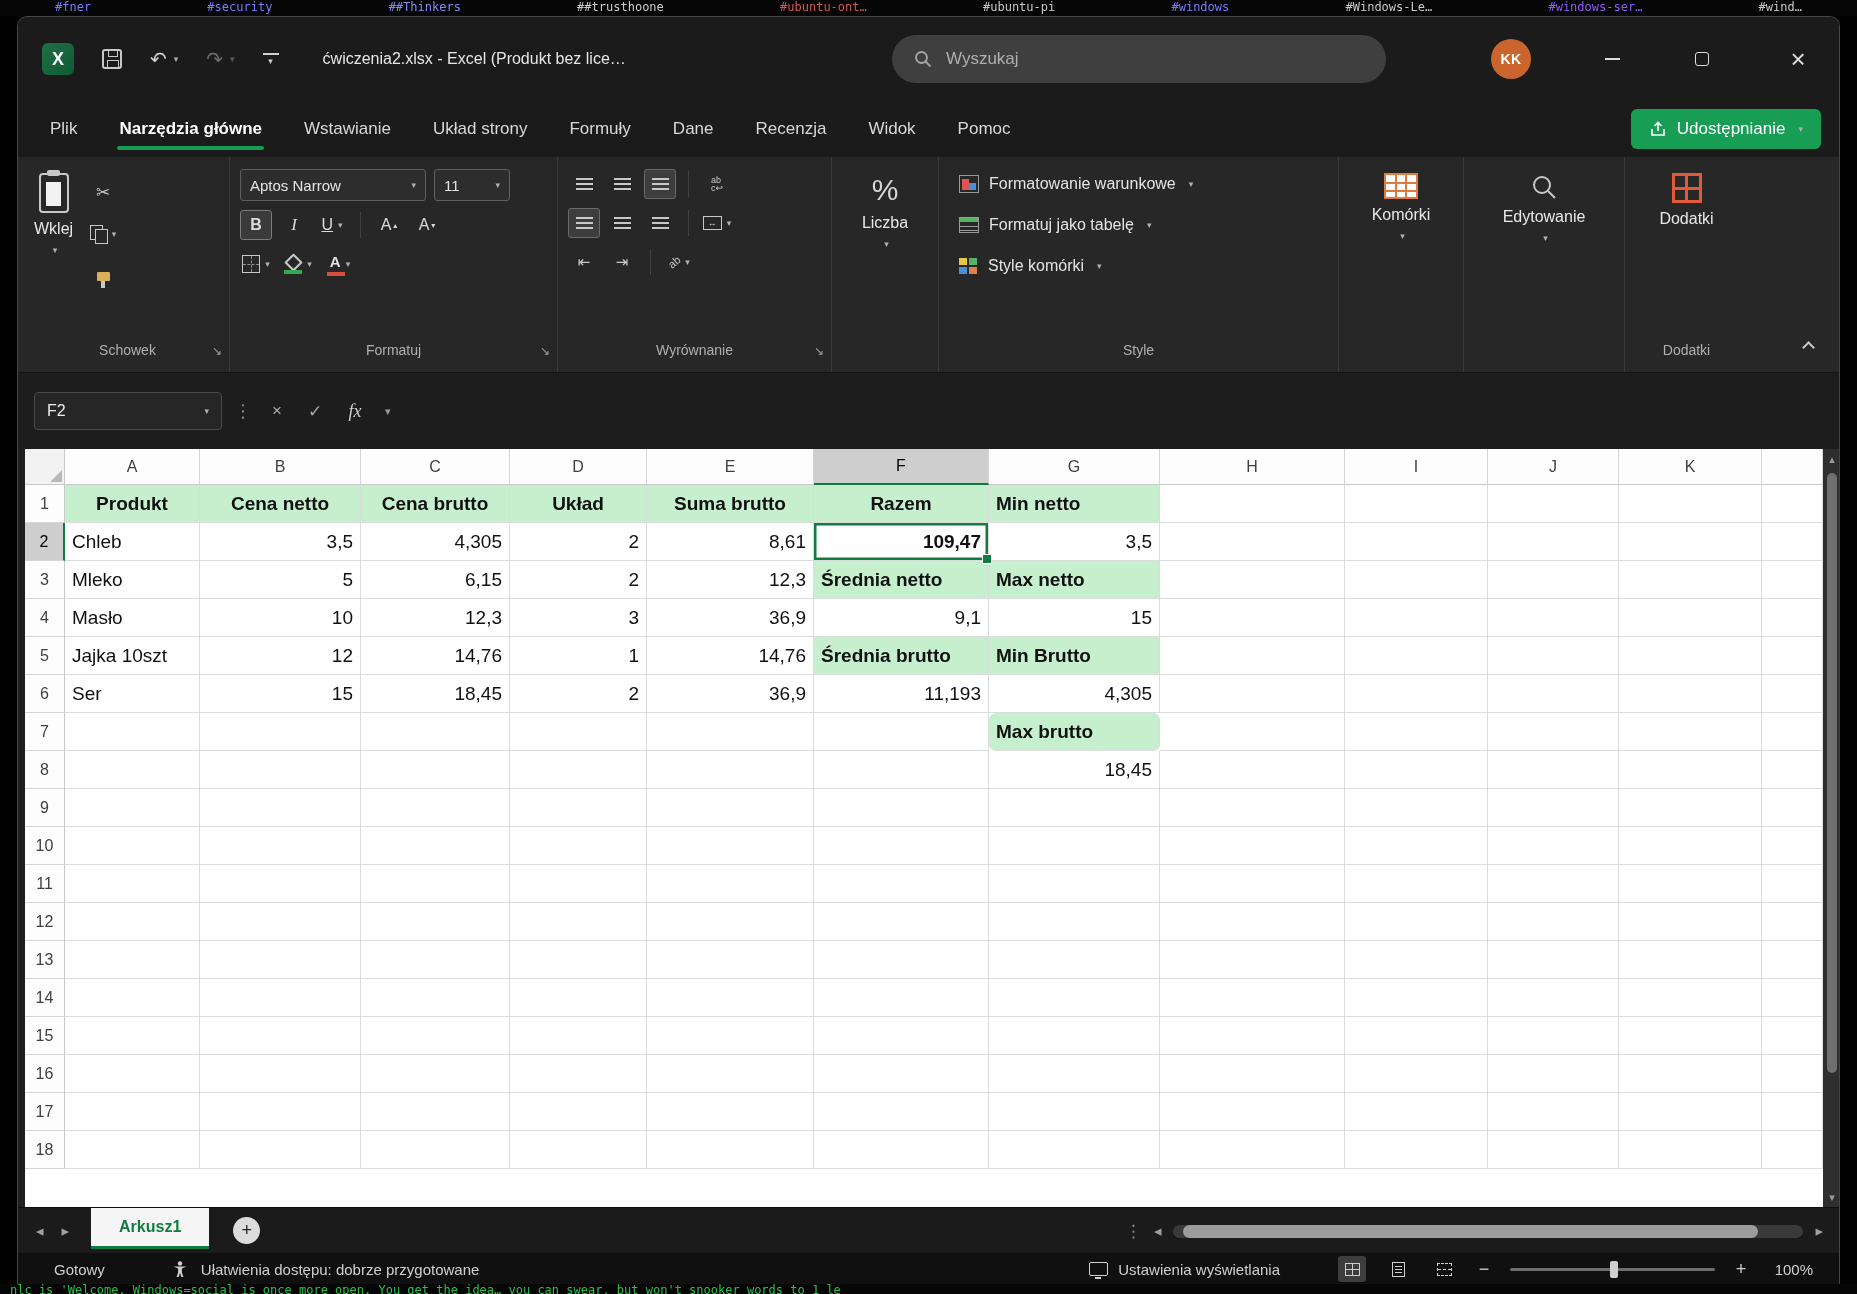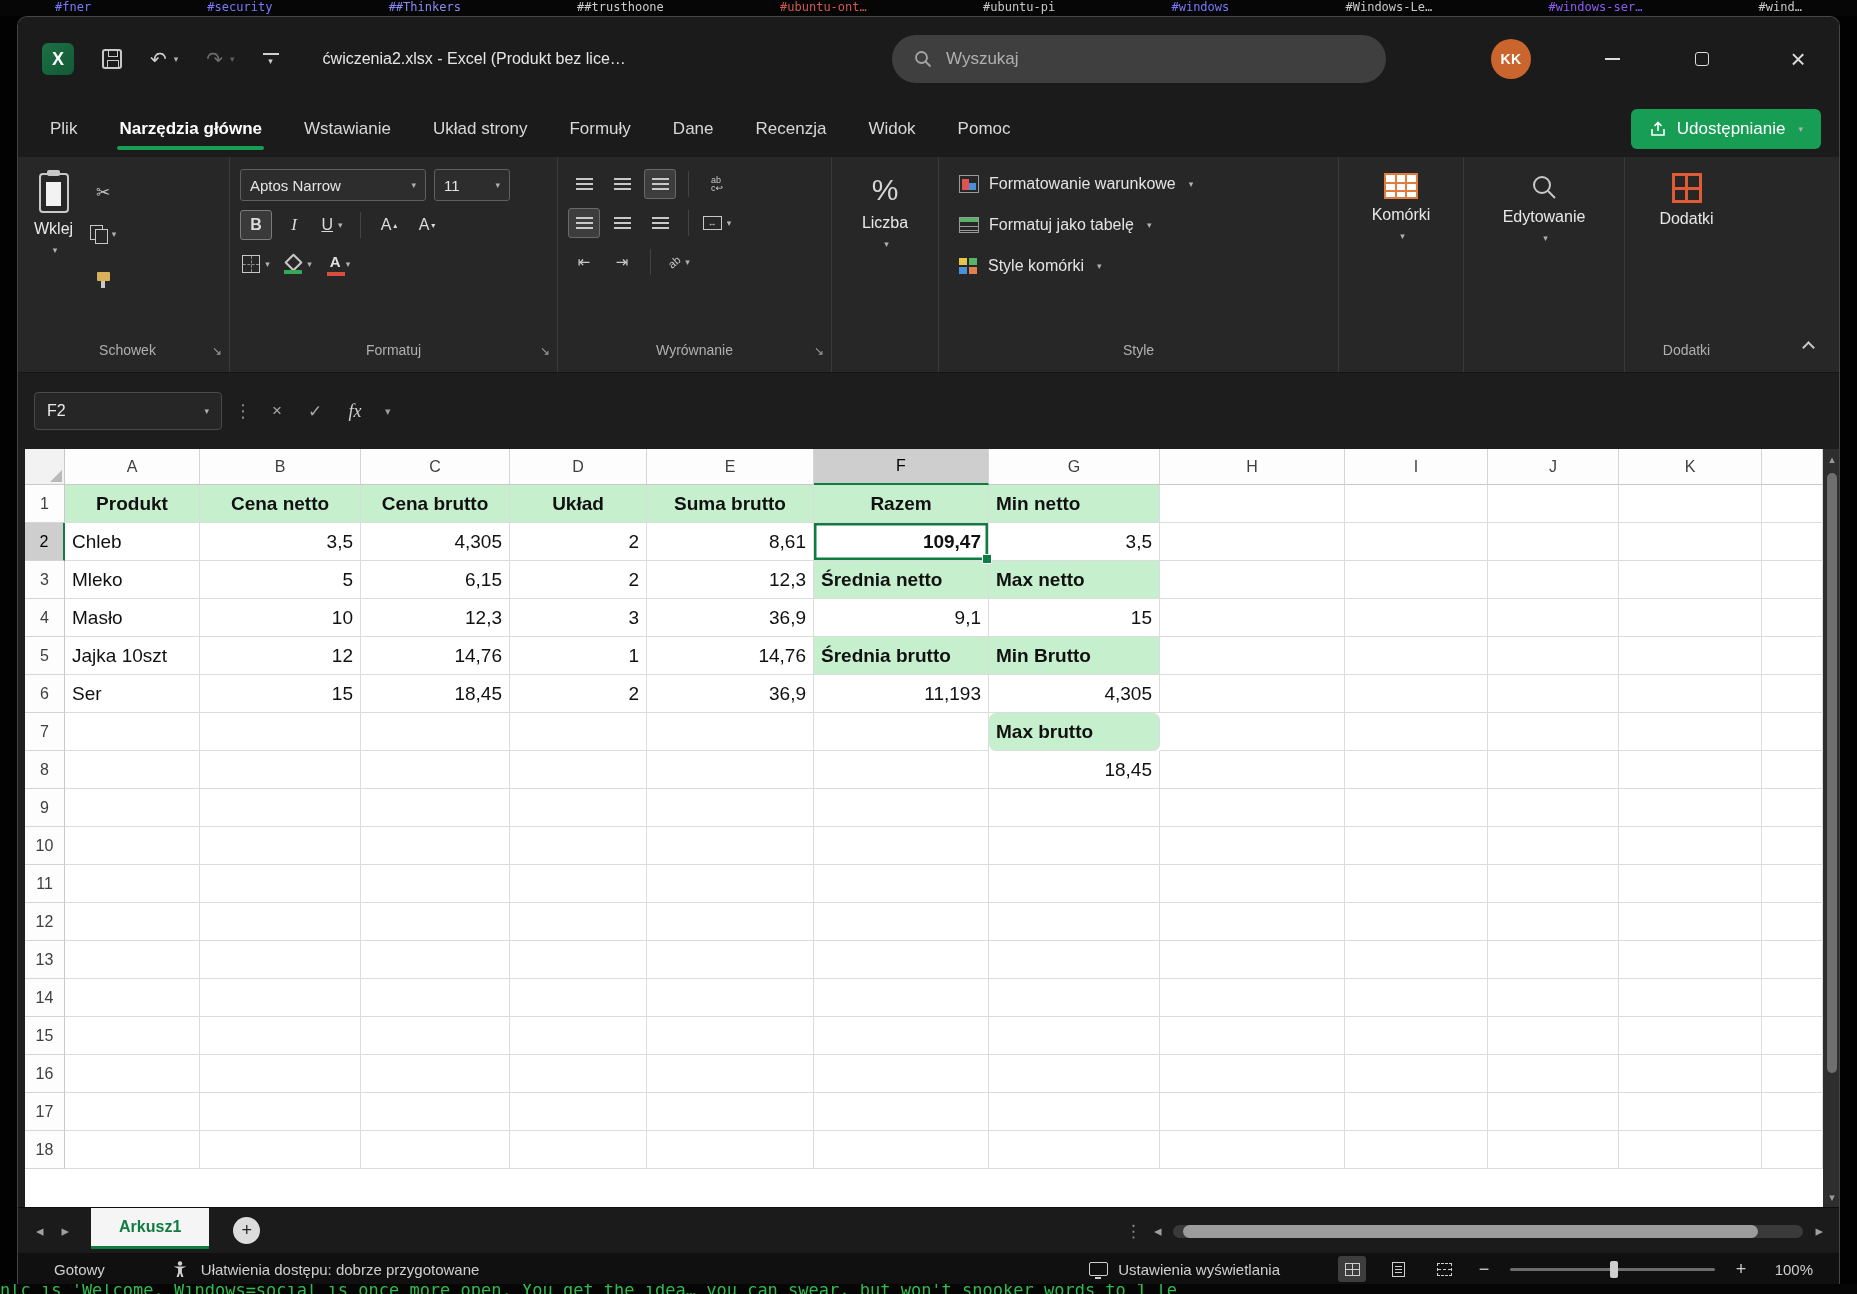--- a/index.html
+++ b/index.html
@@ -3,21 +3,21 @@
 <meta charset="utf-8">
 <style>
   *{margin:0;padding:0;box-sizing:border-box}
   html,body{width:1857px;height:1294px;overflow:hidden;background:#000}
   body{font-family:"Liberation Sans",sans-serif;position:relative}
   .screen{position:absolute;inset:0;background:#020202}
 
   
   .strip-top{position:absolute;left:0;top:0;width:100%;height:16px;background:#060606;display:flex;justify-content:space-between;padding:0 55px;font-family:"DejaVu Sans Mono",monospace;font-size:12px;line-height:15px;overflow:hidden}
   .strip-top span{white-space:nowrap}
-  .strip-bottom{position:absolute;left:0;bottom:0;width:100%;height:10px;background:#060606;overflow:hidden;font-family:"DejaVu Sans Mono",monospace;font-size:17px;line-height:12px;color:var(--terminal-green);white-space:nowrap}
+  .strip-bottom{position:absolute;left:0;bottom:0;width:100%;height:10px;background:#060606;overflow:hidden;font-family:"DejaVu Sans Mono",monospace;font-size:12px;line-height:12px;color:var(--terminal-green);padding-left:10px;white-space:nowrap}
 
   
   .window{position:absolute;left:17px;top:16px;width:1823px;height:1268px;background:#1f1f1f;border:1px solid #454545;border-bottom:none;border-radius:10px 10px 0 0;overflow:hidden}
 
   
   .titlebar{position:relative;height:84px;background:#1b1b1b}
   .tb-left{display:flex;align-items:center;height:100%;padding-left:24px;gap:28px}
   .xl-logo{width:32px;height:32px;border-radius:6px;background:linear-gradient(135deg,#1d7044,#125a36);display:flex;align-items:center;justify-content:center;color:#fff;font-weight:bold;font-size:18px}
   .save-ic{width:20px;height:20px;border:2px solid #c8c8c8;border-radius:3px;position:relative;display:inline-block}
   .save-ic:before{content:'';position:absolute;top:-1px;left:4px;width:8px;height:6px;border:1.5px solid #c8c8c8;border-top:none}

